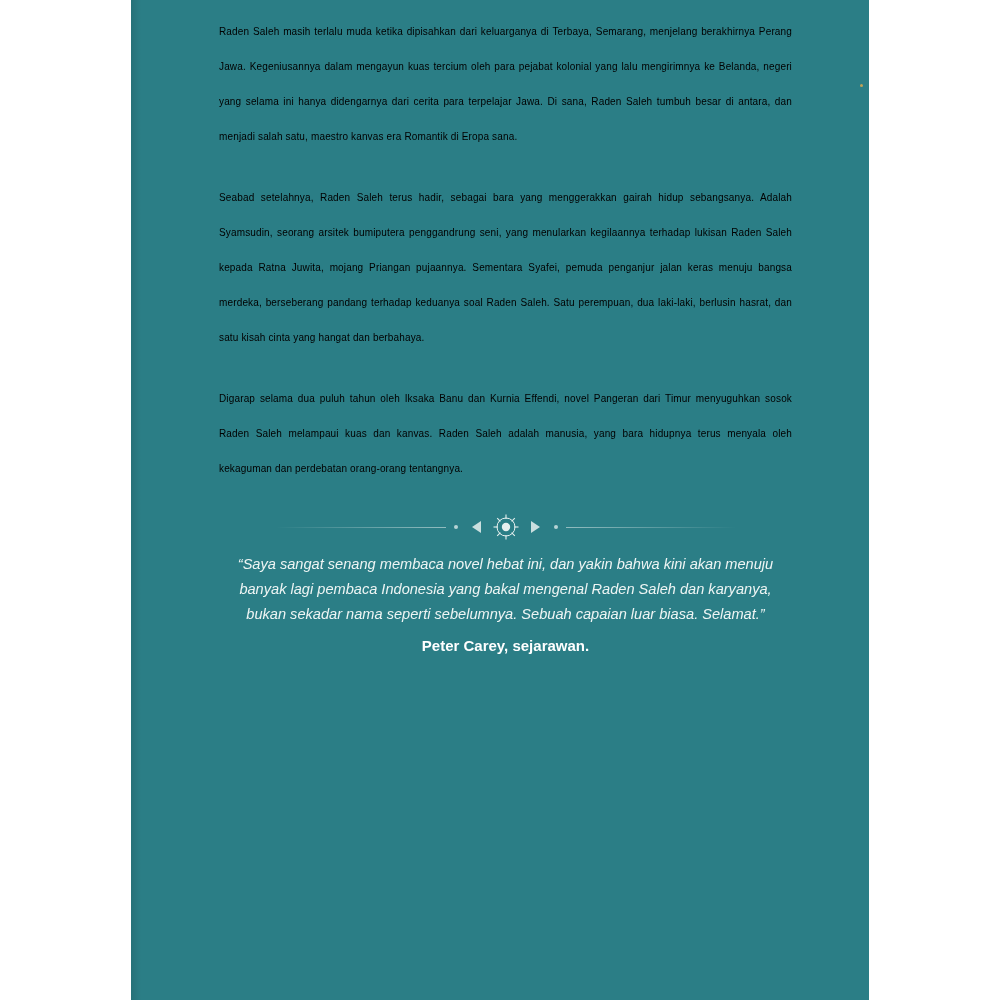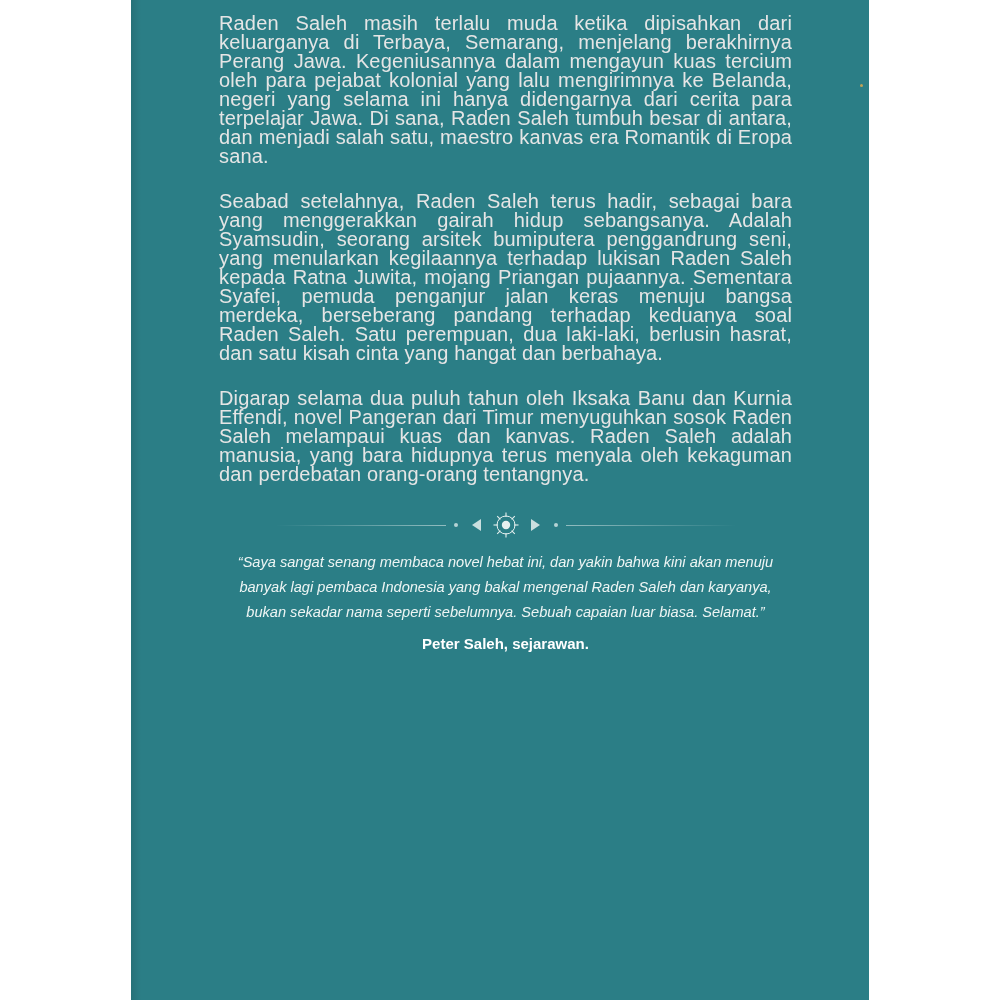--- a/index.html
+++ b/index.html
@@ -39,23 +39,23 @@
     background: linear-gradient(to right, rgba(0,0,0,0.10), rgba(0,0,0,0.0));
     pointer-events: none;
   }
   .content {
     position: absolute;
     left: 88px;
     top: 14px;
     width: 573px;
   }
   p.body-par {
-    color: #e5e5e5;
-    font-size: 20px;
-    line-height: 19px;
+    color: #000000;
+    font-size: 10px;
+    line-height: 35px;
     text-align: justify;
     margin: 0 0 26px 0;
     letter-spacing: 0.15px;
   }
   .divider {
     margin: 8px 0 10px 0;
     display: flex;
     align-items: center;
     justify-content: center;
     height: 30px;
@@ -150,16 +150,16 @@
               </g>
             </g>
           </svg>
         </span>
         <div class="tri r"></div>
         <div class="dot"></div>
         <div class="line right"></div>
       </div>
 
       <p class="blurb">“Saya sangat senang membaca novel hebat ini, dan yakin bahwa kini akan menuju banyak lagi pembaca Indonesia yang bakal mengenal Raden Saleh dan karyanya, bukan sekadar nama seperti sebelumnya. Sebuah capaian luar biasa. Selamat.”</p>
-      <p class="attrib">Peter Saleh, sejarawan.</p>
+      <p class="attrib">Peter Carey, sejarawan.</p>
     </div>
   </div>
 </div>
 
 </body></html>

